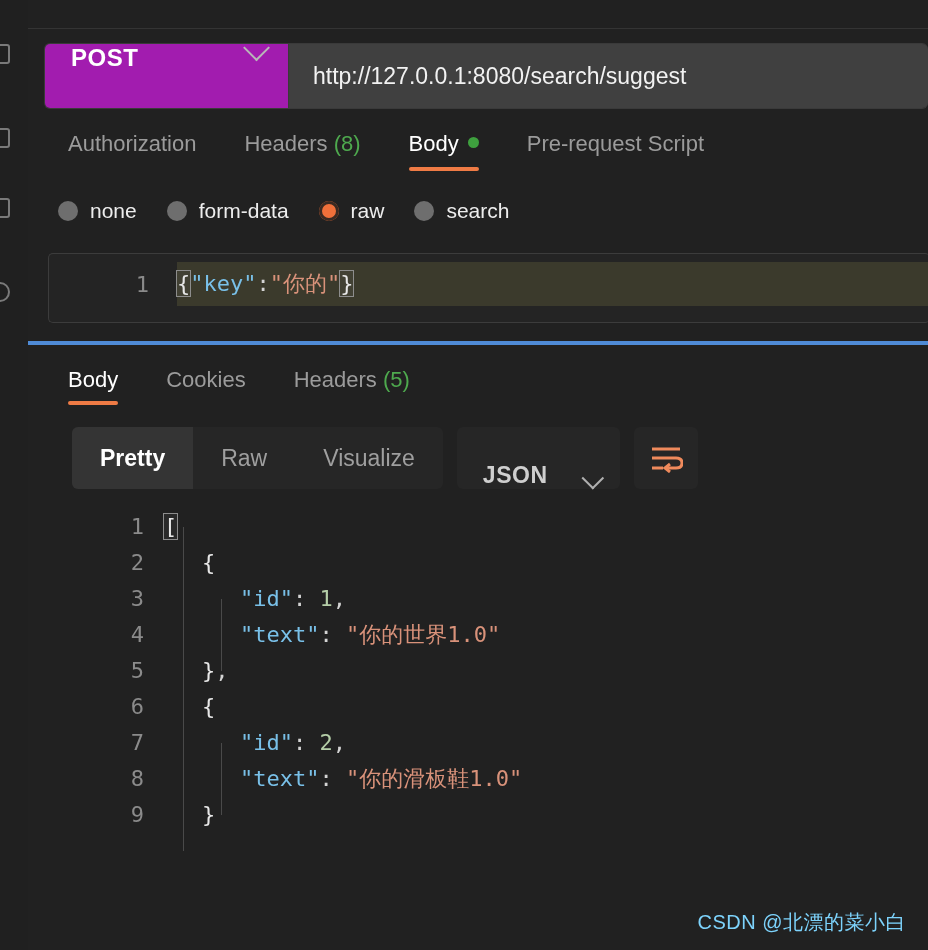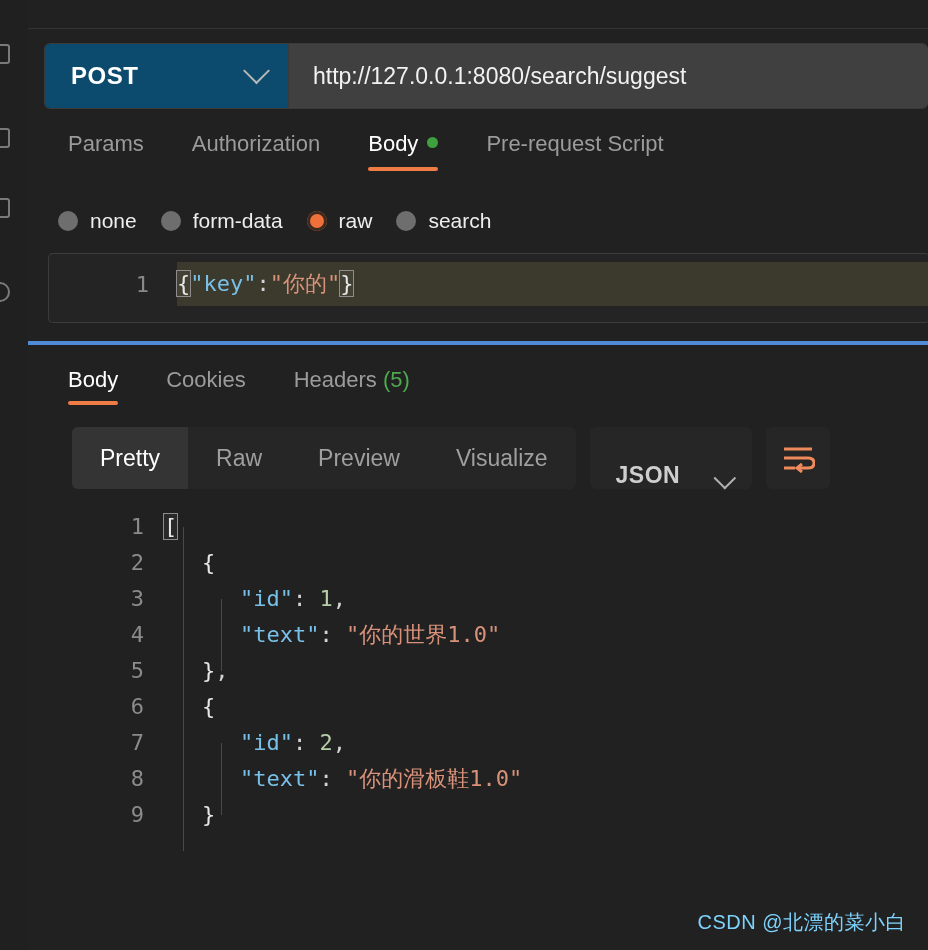--- a/index.html
+++ b/index.html
@@ -61,27 +61,27 @@
     align-items: stretch;
     border: 1px solid #3a3a3a;
     border-radius: 6px;
     border-right: none;
     background: #262626;
     overflow: hidden;
   }
   #method-select {
     width: 244px;
     display: flex;
-    align-items: center;
+    align-items: flex-start;
     justify-content: space-between;
     padding: 0 22px 0 26px;
     border-right: 1px solid #3a3a3a;
     box-sizing: border-box;
     cursor: pointer;
-    background: #0c4a6e;
+    background: #a21caf;
   }
   #method-label {
     font-size: 24px;
     font-weight: bold;
     color: #ffffff;
     letter-spacing: .5px;
   }
   .chev {
     width: 17px; height: 17px;
     border-right: 2.4px solid #b8b8b8;
@@ -138,22 +138,22 @@
     margin-left: 9px;
     vertical-align: 3px;
   }
 
   
   #body-types {
     margin-left: 30px;
     margin-top: 12px;
     height: 44px;
     display: flex;
-    align-items: flex-end;
-    gap: 24px;
+    align-items: center;
+    gap: 30px;
     font-size: 21px;
   }
   .radio-opt {
     display: flex;
     align-items: center;
     gap: 12px;
     cursor: pointer;
     color: #ededed;
     white-space: nowrap;
   }
@@ -257,20 +257,21 @@
     align-items: center;
     padding: 0 28px;
     font-size: 23px;
     color: #9f9f9f;
     cursor: pointer;
     white-space: nowrap;
   }
   .seg.active {
     background: #343434;
     color: #ffffff;
+    font-weight: bold;
   }
   #format-select {
     display: flex;
     align-items: flex-end;
     gap: 34px;
     height: 62px;
     padding: 0 22px 0 26px;
     background: #262626;
     border-radius: 6px;
     cursor: pointer;
@@ -357,22 +358,22 @@
 
   <div id="url-row">
     <div id="method-select">
       <span id="method-label">POST</span>
       <span class="chev"></span>
     </div>
     <div id="url-input" title="Enter request URL">http://127.0.0.1:8080/search/suggest</div>
   </div>
 
   <div id="req-tabs">
-      <div class="rtab"><span>Params</span></div>
       <div class="rtab"><span>Authorization</span></div>
+      <div class="rtab"><span>Headers</span><span class="count-green"> (8)</span></div>
       <div class="rtab active"><span>Body</span><span class="dot-green"></span></div>
       <div class="rtab"><span>Pre-request Script</span></div>
     </div>
 
   <div id="body-types">
       <div class="radio-opt">
         <span class="radio-mark"></span>
         <span>none</span>
       </div>
       <div class="radio-opt">
@@ -402,21 +403,20 @@
   <div id="res-tabs">
       <div class="rtab active"><span>Body</span></div>
       <div class="rtab"><span>Cookies</span></div>
       <div class="rtab"><span>Headers</span><span class="count-green"> (5)</span></div>
     </div>
 
   <div id="res-toolbar">
     <div id="seg-group">
         <div class="seg active">Pretty</div>
         <div class="seg">Raw</div>
-        <div class="seg">Preview</div>
         <div class="seg">Visualize</div>
       </div>
 
     <div id="format-select">
       <span id="format-label">JSON</span>
       <span class="chev-sm"></span>
     </div>
 
     <div id="wrap-btn">
       <svg width="34" height="30" viewBox="0 0 34 30">

